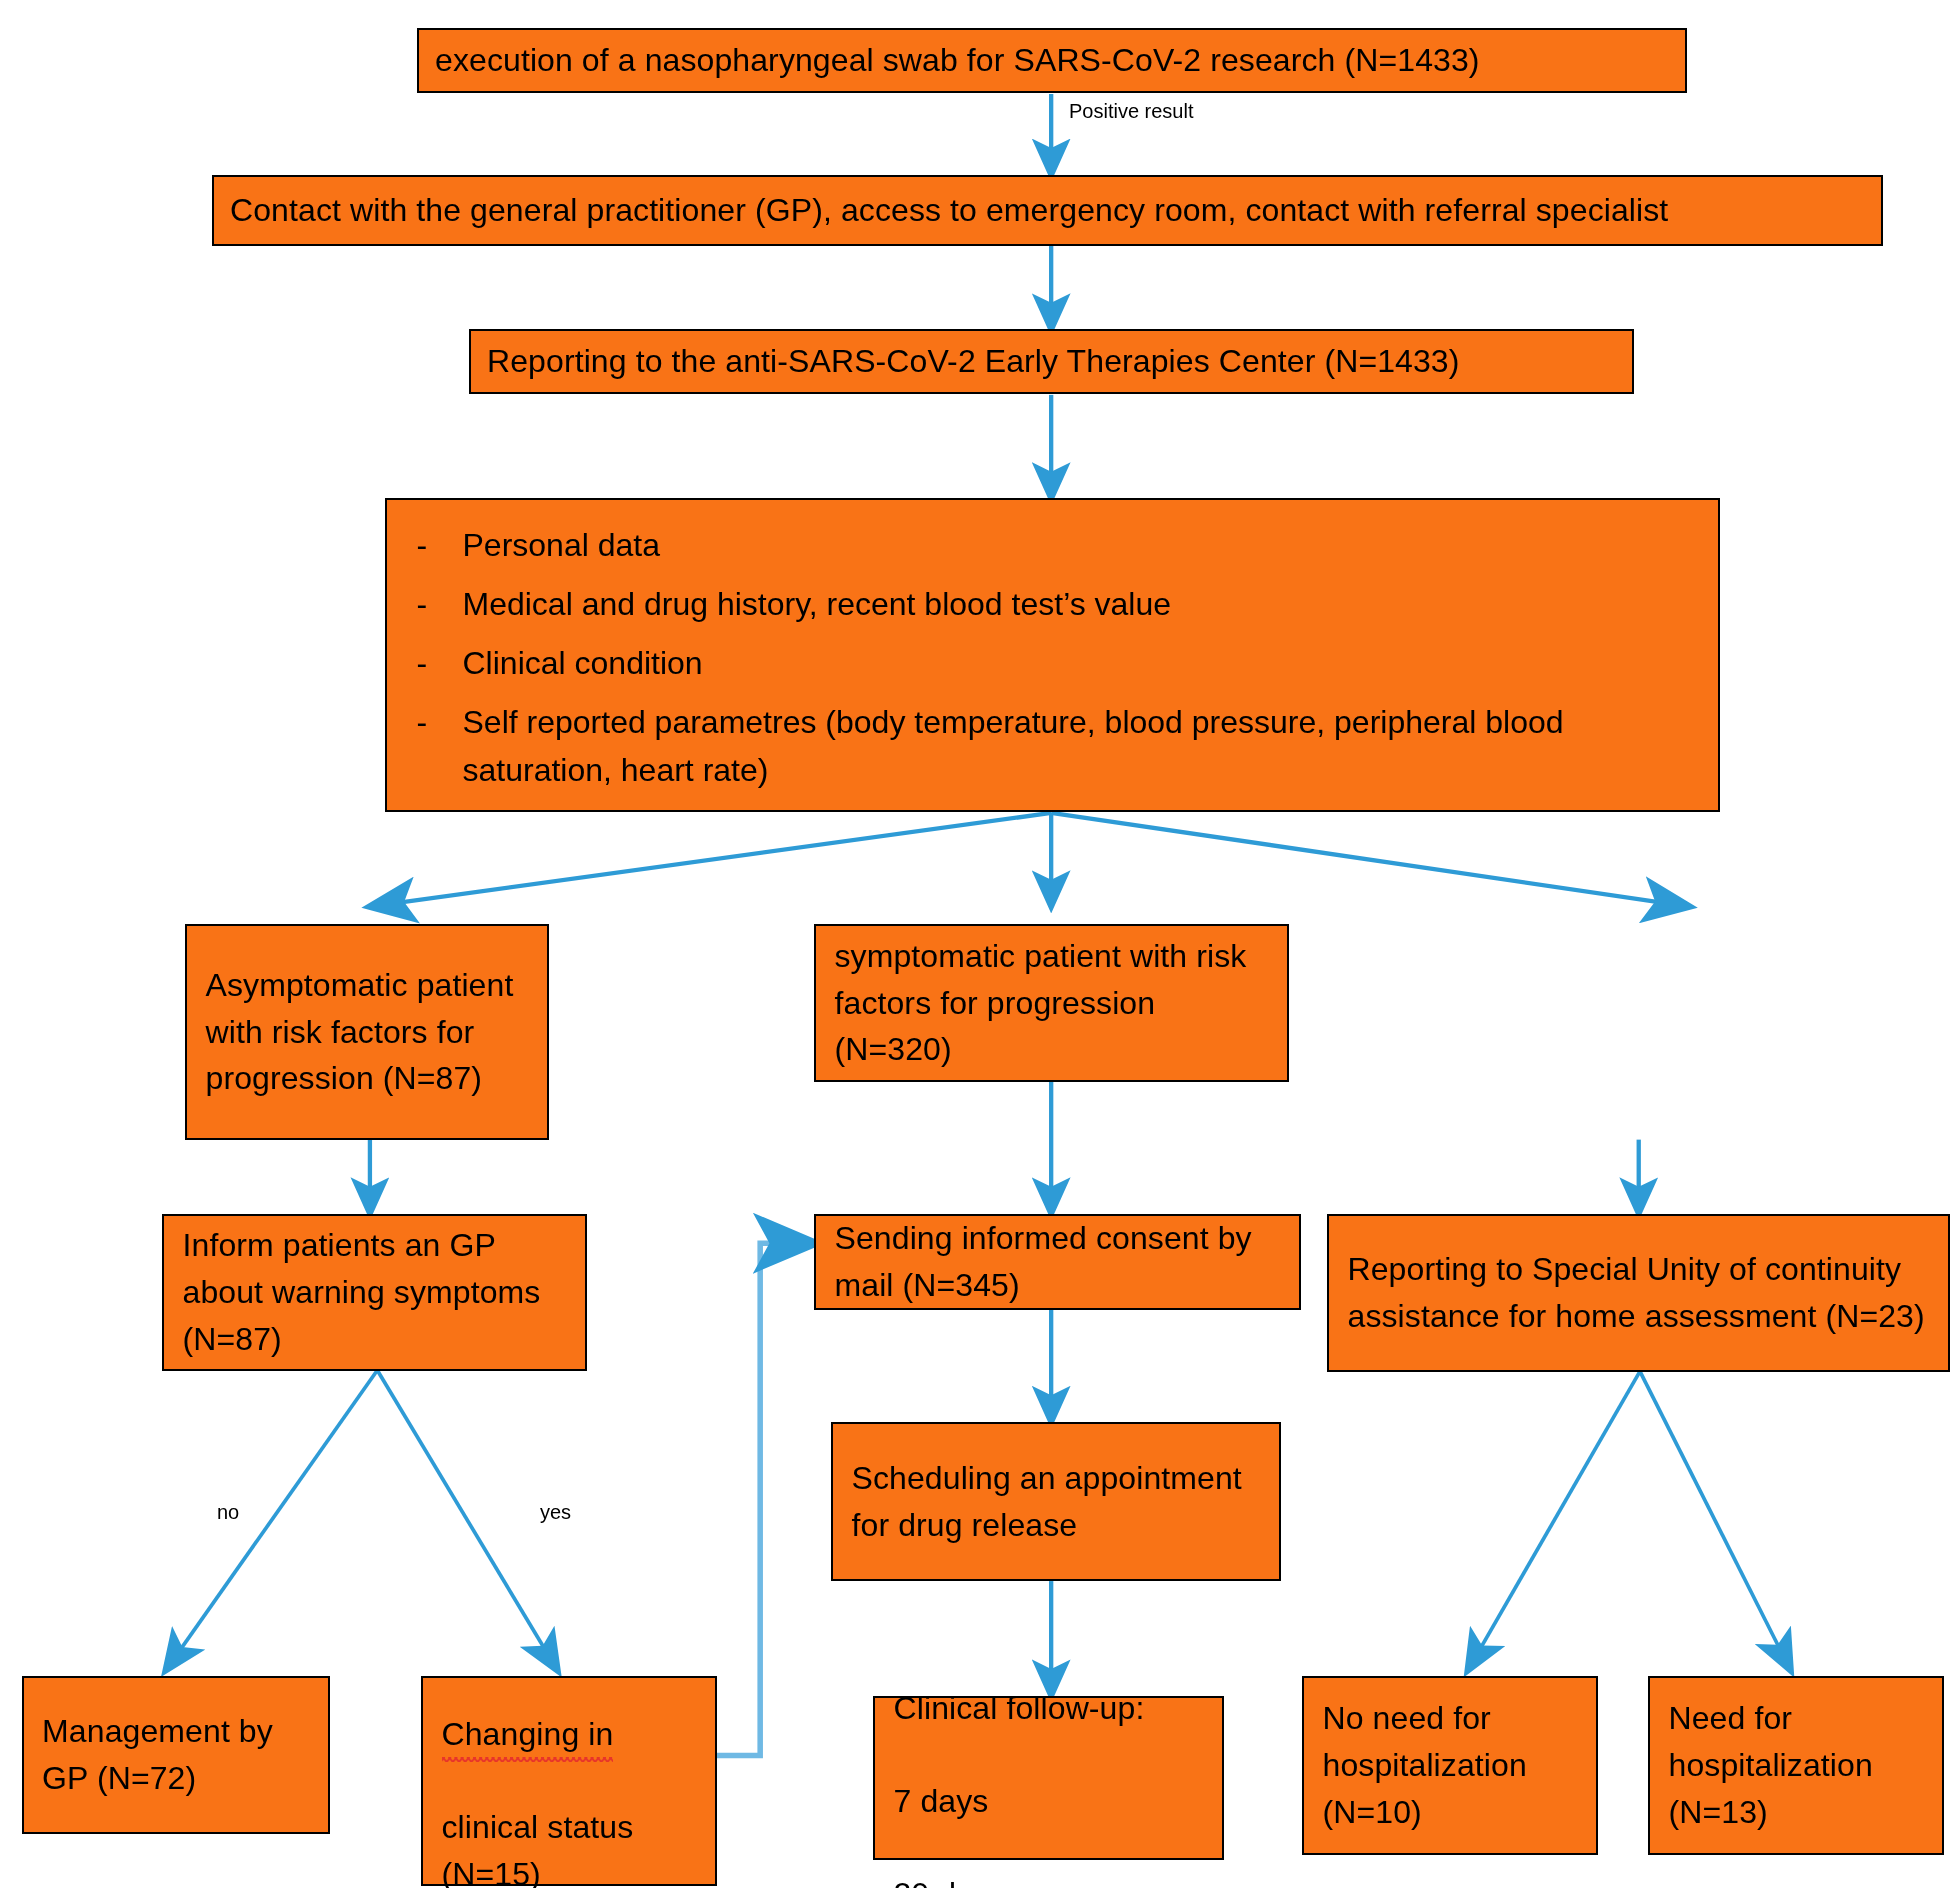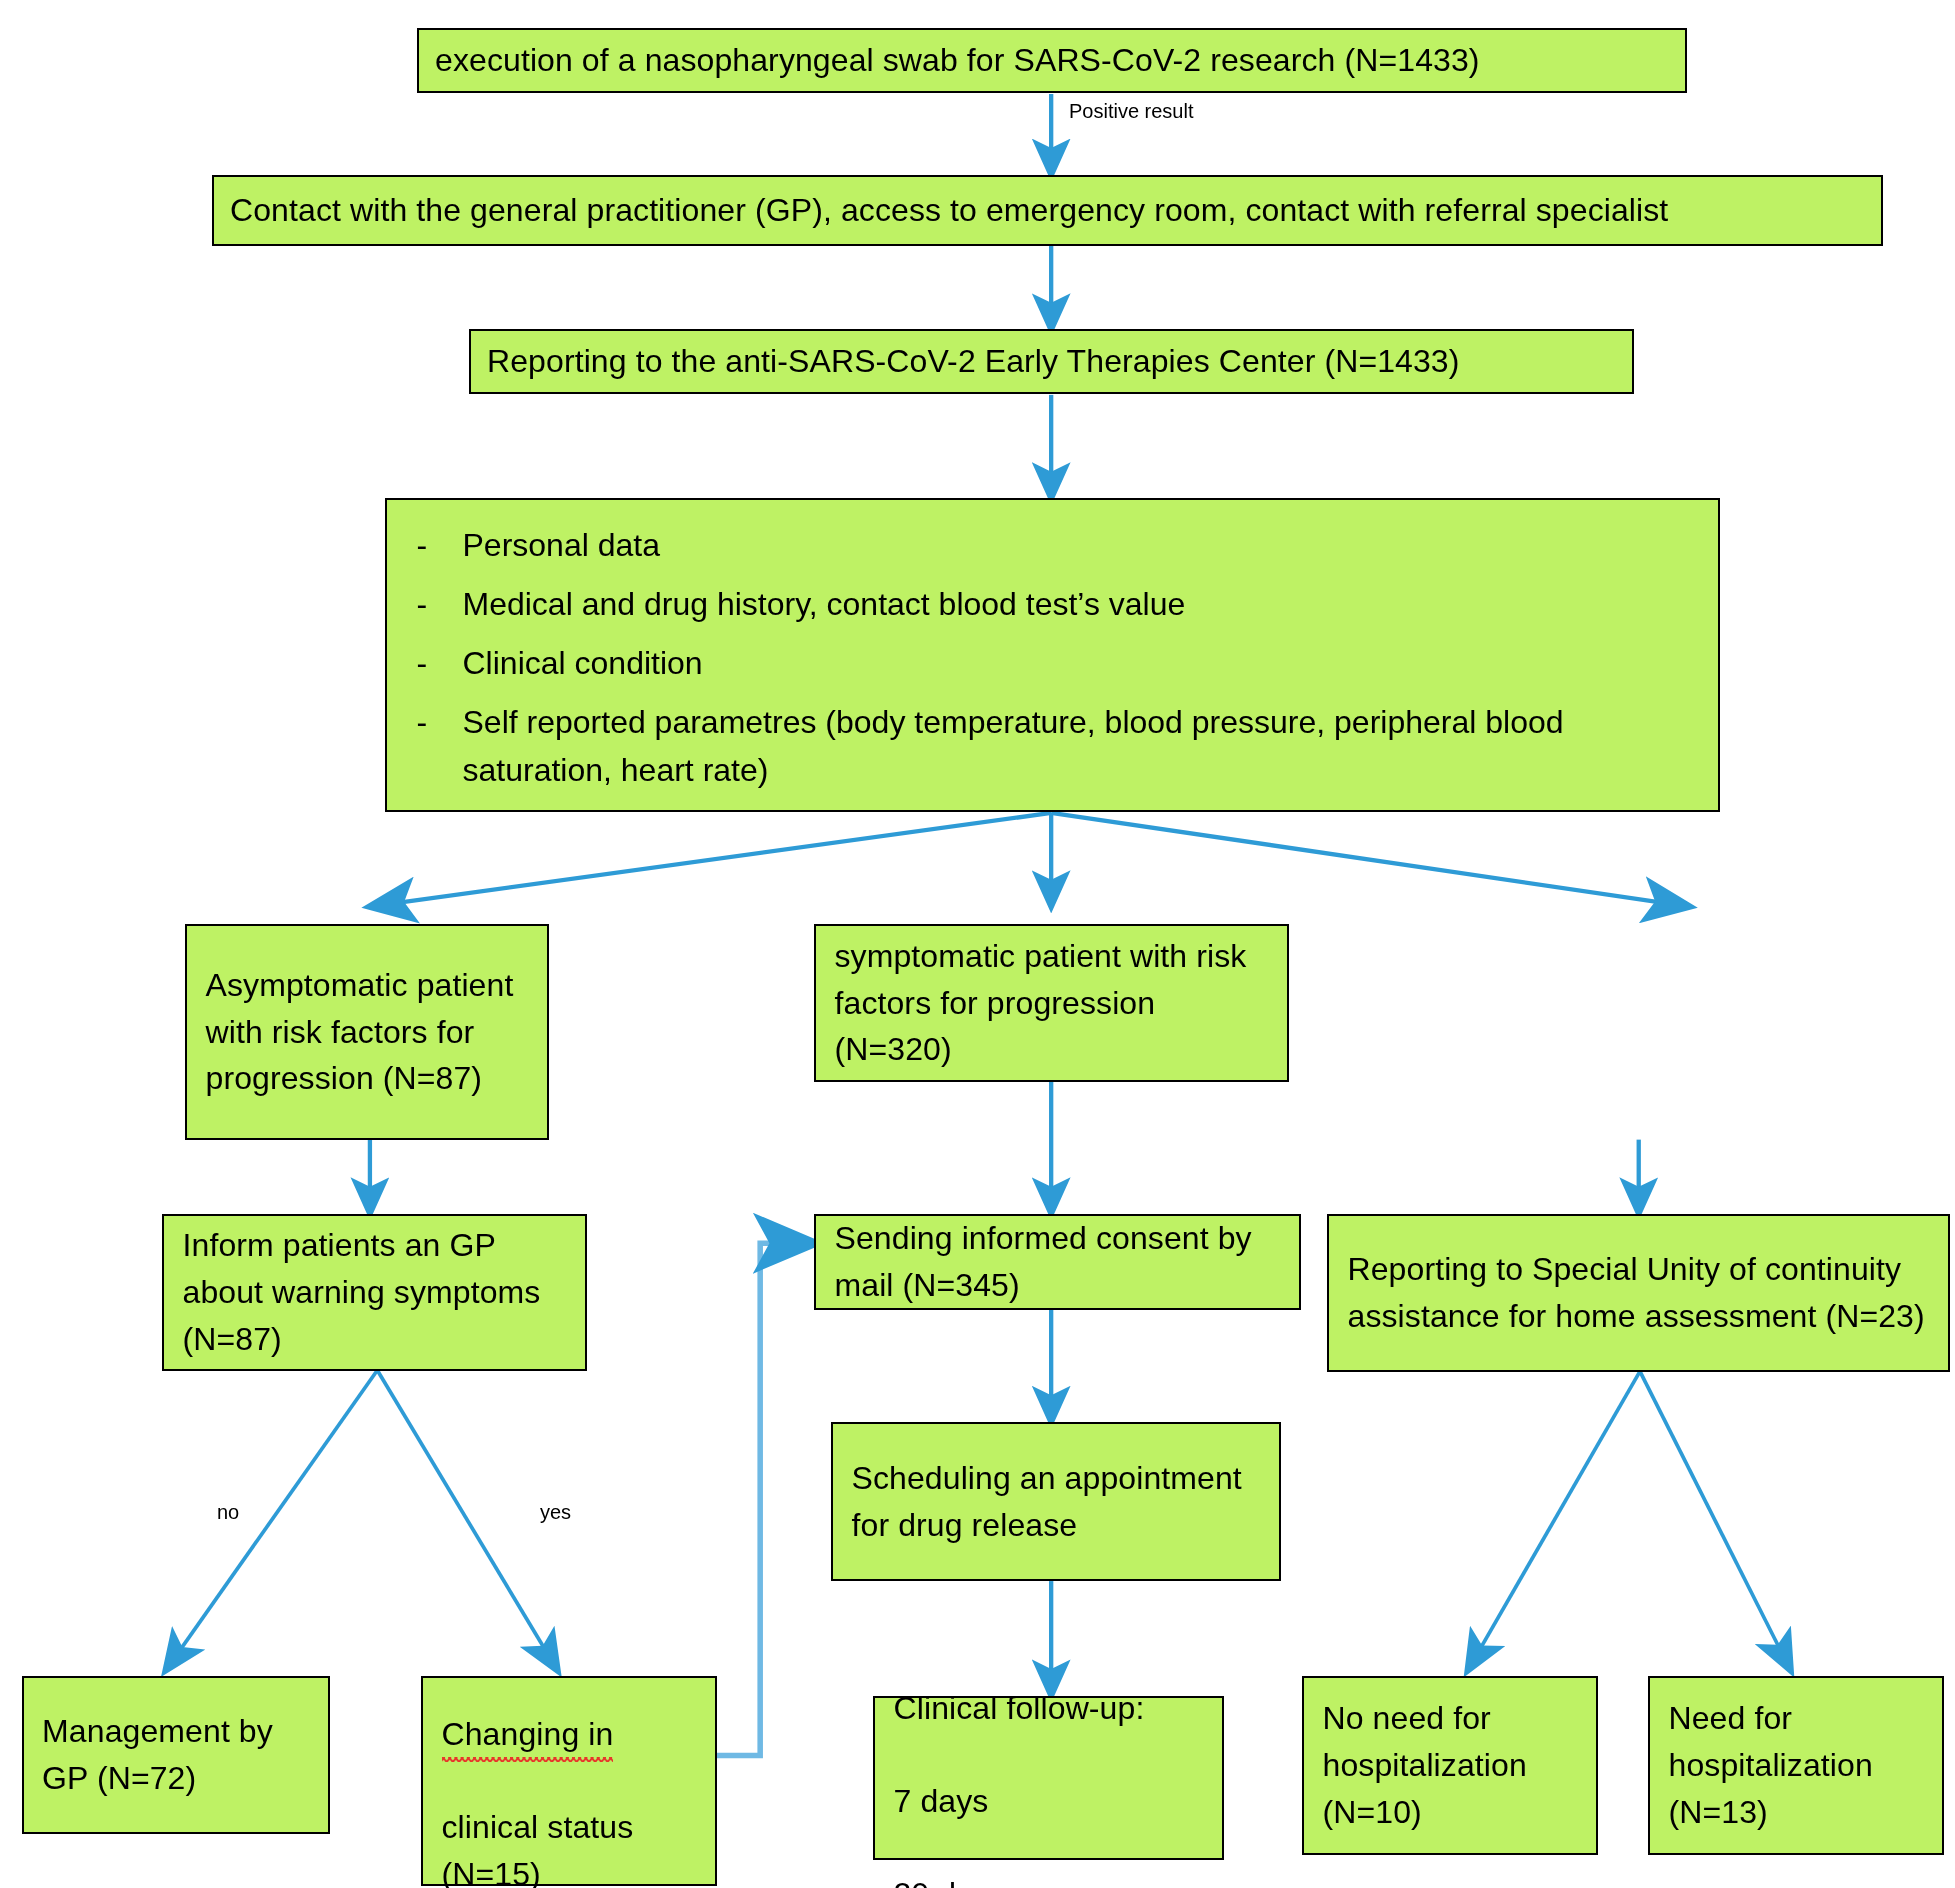--- a/index.html
+++ b/index.html
@@ -23,21 +23,21 @@
     position: absolute;
     left: 0;
     top: 0;
     width: 1955px;
     height: 1889px;
     pointer-events: none;
   }
   .node {
     position: absolute;
     box-sizing: border-box;
-    background: #bef264;
+    background: #f97316;
     border: 2.5px solid #000000;
     display: flex;
     align-items: center;
     z-index: 2;
   }
   .node .txt {
     font-size: 32px;
     line-height: 1.46;
     letter-spacing: 0.1px;
     white-space: pre-line;
@@ -167,21 +167,21 @@
 
   <div class="node listbox" style="left:385px; top:498px; width:1335px; height:314px;">
     <div class="inner">
       <ul>
         <li>
           <span class="dash">-</span>
           <span class="body">Personal data</span>
         </li>
         <li>
           <span class="dash">-</span>
-          <span class="body">Medical and drug history, contact blood test’s value</span>
+          <span class="body">Medical and drug history, recent blood test’s value</span>
         </li>
         <li>
           <span class="dash">-</span>
           <span class="body">Clinical condition</span>
         </li>
         <li>
           <span class="dash">-</span>
           <span class="body">Self reported parametres (body temperature, blood pressure, peripheral blood saturation, heart rate)</span>
         </li>
       </ul>

